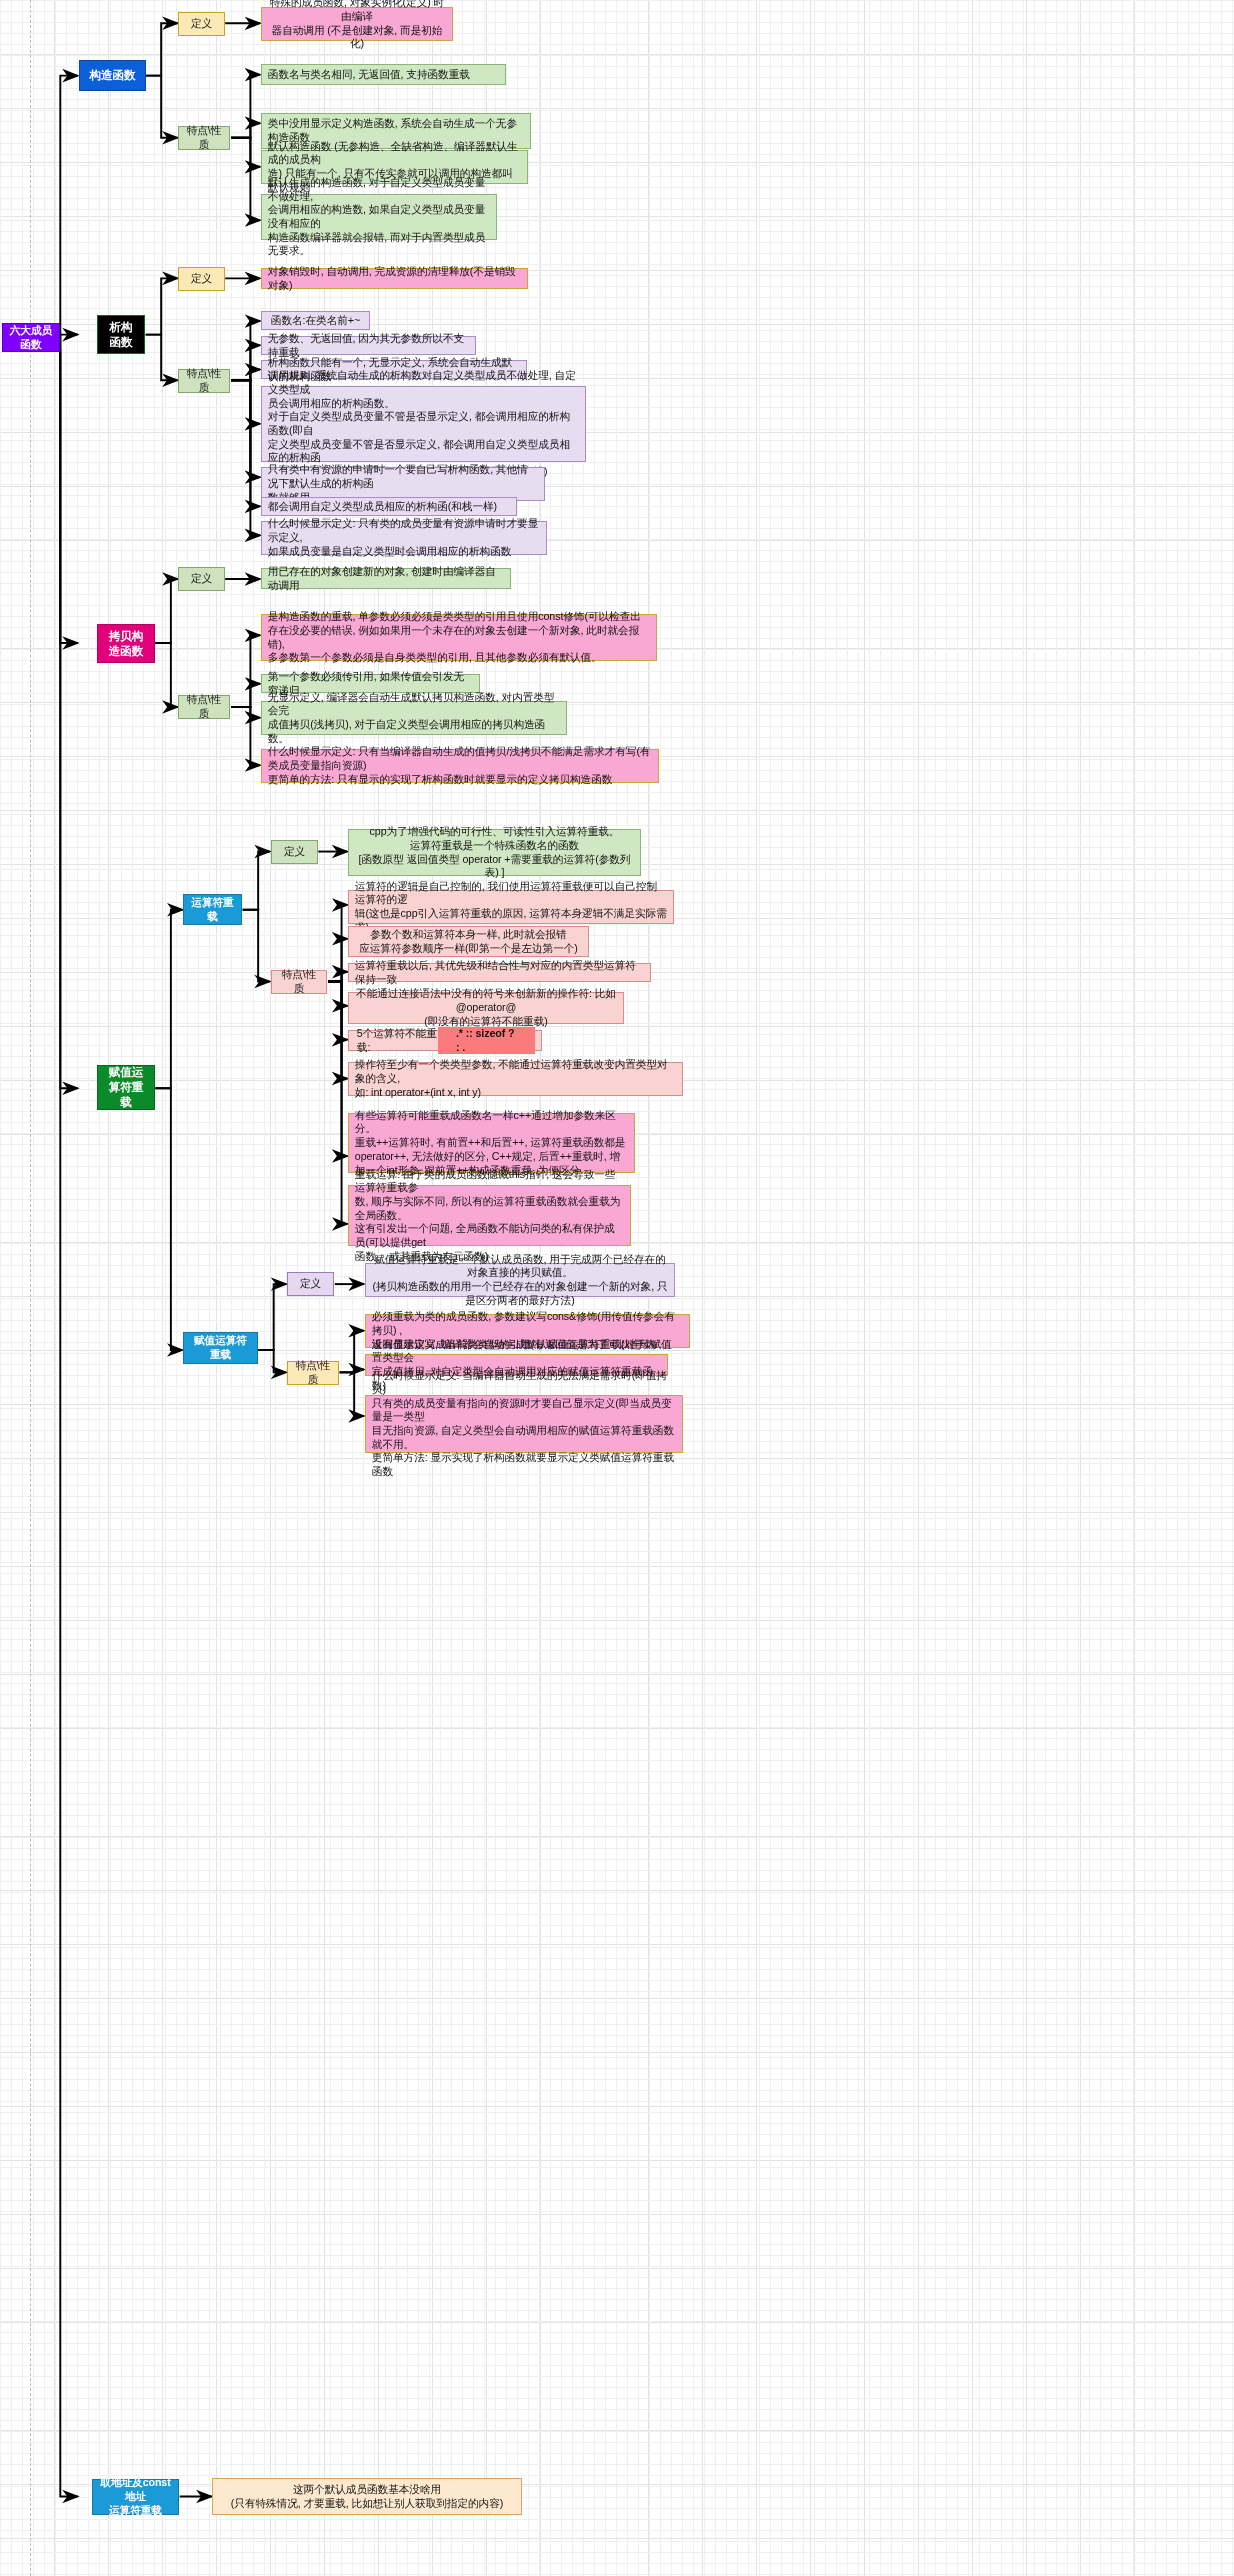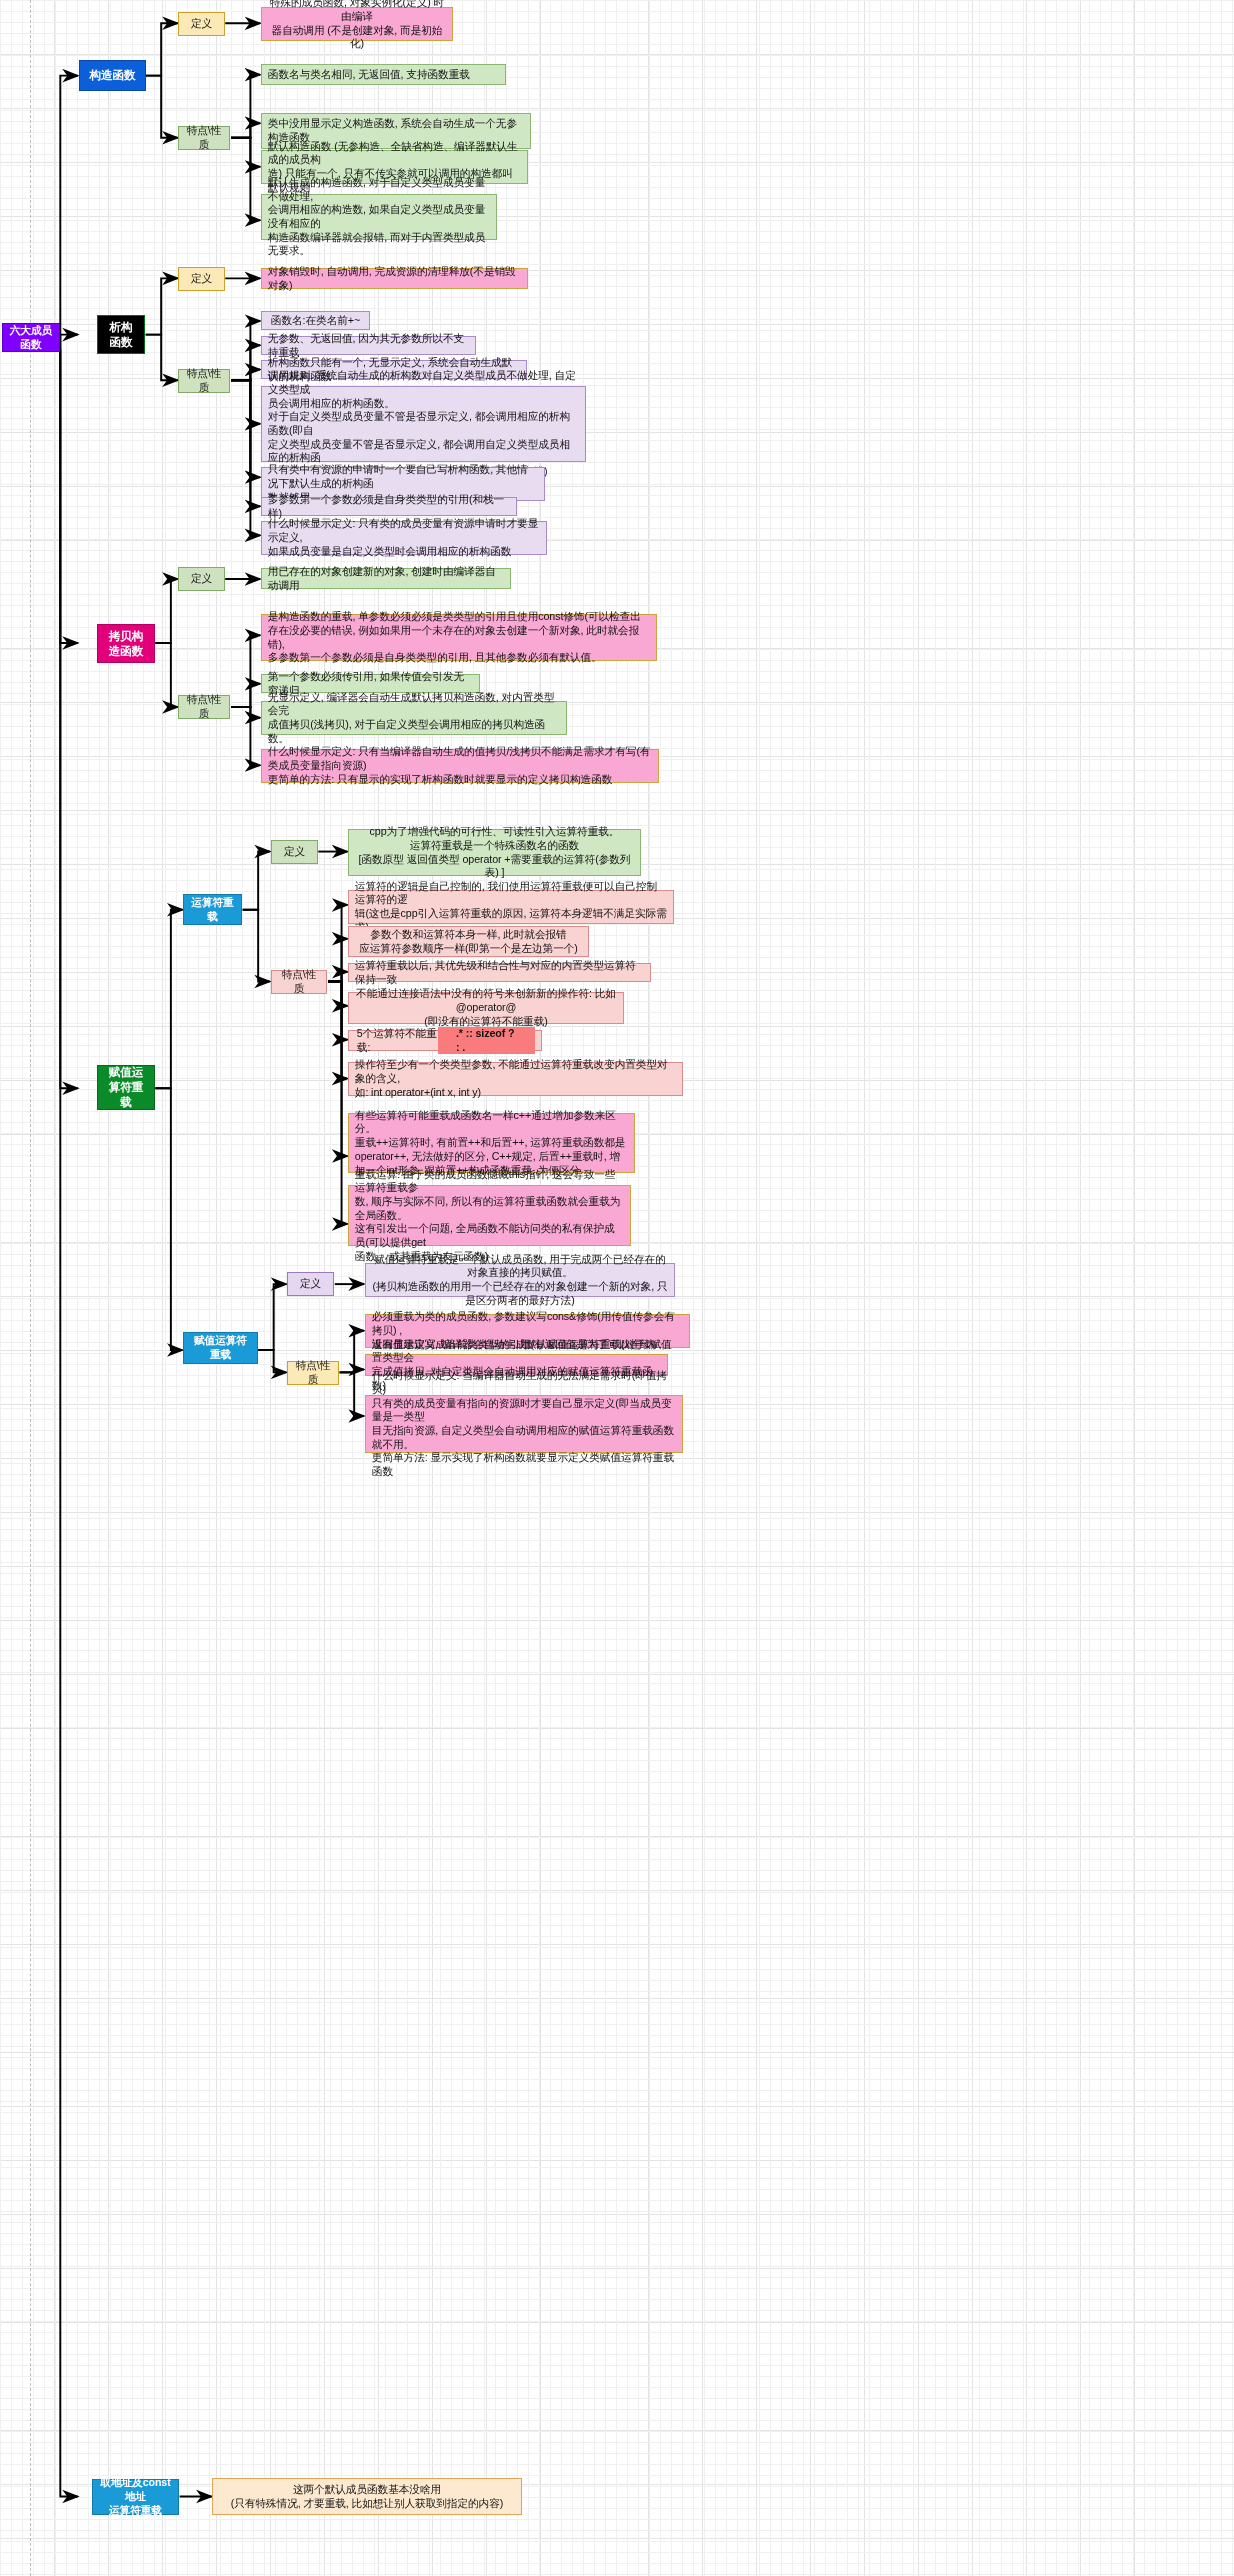--- a/index.html
+++ b/index.html
@@ -208,21 +208,21 @@
 员会调用相应的析构函数。
 对于自定义类型成员变量不管是否显示定义, 都会调用相应的析构函数(即自
 定义类型成员变量不管是否显示定义, 都会调用自定义类型成员相应的析构函
 数, 所以自定义类型成员必须有相应的析构函数, 不然会出错)</span>
 </div>
 <div class="node leaf-purple fs11 left" style="left:261px; top:467px; width:284px; height:34px;">
   <span>只有类中有资源的申请时一个要自己写析构函数, 其他情况下默认生成的析构函
 数就够用</span>
 </div>
 <div class="node leaf-purple fs11 left" style="left:261px; top:497px; width:256px; height:19.4px;">
-  <span>多参数第一个参数必须是自身类类型的引用(和栈一样)</span>
+  <span>都会调用自定义类型成员相应的析构函(和栈一样)</span>
 </div>
 <div class="node leaf-purple fs11 left" style="left:261px; top:521px; width:286px; height:34px;">
   <span>什么时候显示定义: 只有类的成员变量有资源申请时才要显示定义,
 如果成员变量是自定义类型时会调用相应的析构函数</span>
 </div>
 
 <div class="node n-pink fs12" style="left:97px; top:624px; width:58px; height:39px;">
   <span>拷贝构造函数</span>
 </div>
 

